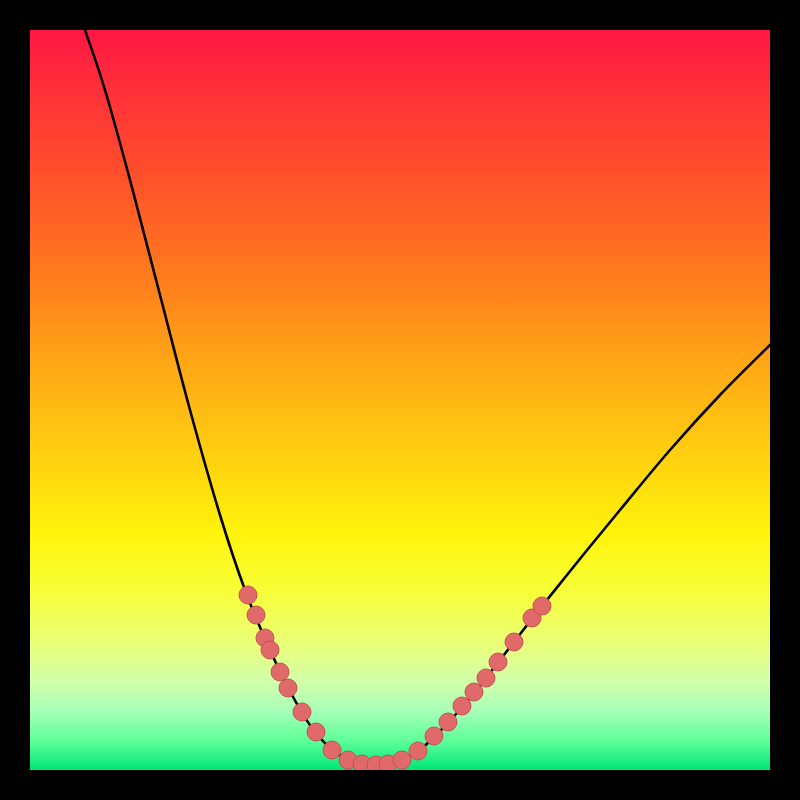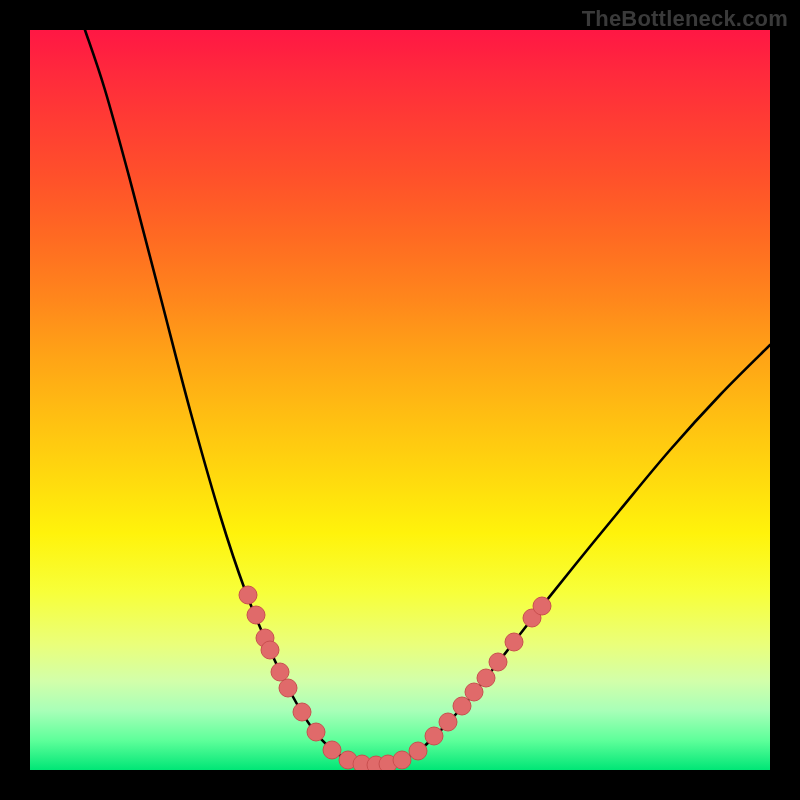--- a/index.html
+++ b/index.html
@@ -60,21 +60,20 @@
     position: absolute;
     inset: 0;
     width: 740px;
     height: 740px;
   }
 </style>
 </head>
 <body>
 <div class="outer">
 
-  <div class="watermark">TheBottleneck.com</div>
 
   <div class="plot-clip">
     <div class="gradient"></div>
 
     <svg class="curve" viewBox="0 0 740 740" preserveAspectRatio="none">
 
       <path id="main-curve" fill="none" stroke="#000" stroke-width="2.6" stroke-linecap="round" d="M 55 0 C 58.6 10.799999999999999, 66.9 33, 75 60 C 83.1 87, 90.1 113.1, 100 150 C 109.9 186.9, 119.2 223.6, 130 265 C 140.8 306.4, 149.2 340.4, 160 380 C 170.8 419.6, 180.1 452.6, 190 485 C 199.9 517.4, 206 535.7, 215 560 C 224 584.3, 231.54 601.1, 240 620 C 248.46 638.9, 254.44 650.96, 262 665 C 269.56 679.04, 275.16 688.46, 282 698 C 288.84 707.54, 293.52 712.24, 300 718 C 306.48 723.76, 311.7 726.94, 318 730 C 324.3 733.06, 328.34 734.1, 335 735 C 341.66 735.9, 348.34 735.9, 355 735 C 361.66 734.1, 365.34 733.06, 372 730 C 378.66 726.94, 384.44 723.94, 392 718 C 399.56 712.06, 405.36 706, 414 697 C 422.64 688, 429.92 680.06, 440 668 C 450.08 655.94, 458.3 644.94, 470 630 C 481.7 615.06, 491.5 602.1, 505 585 C 518.5 567.9, 529.7 553.9, 545 535 C 560.3 516.1, 572.9 500.7, 590 480 C 607.1 459.3, 622 440.7, 640 420 C 658 399.3, 672 383.9, 690 365 C 708 346.1, 731 324, 740 315"></path>
 
       <g id="marker-group">
           <circle cx="218" cy="565" r="9" fill="#e06a6a" stroke="#c94f4f" stroke-width="1"></circle>

